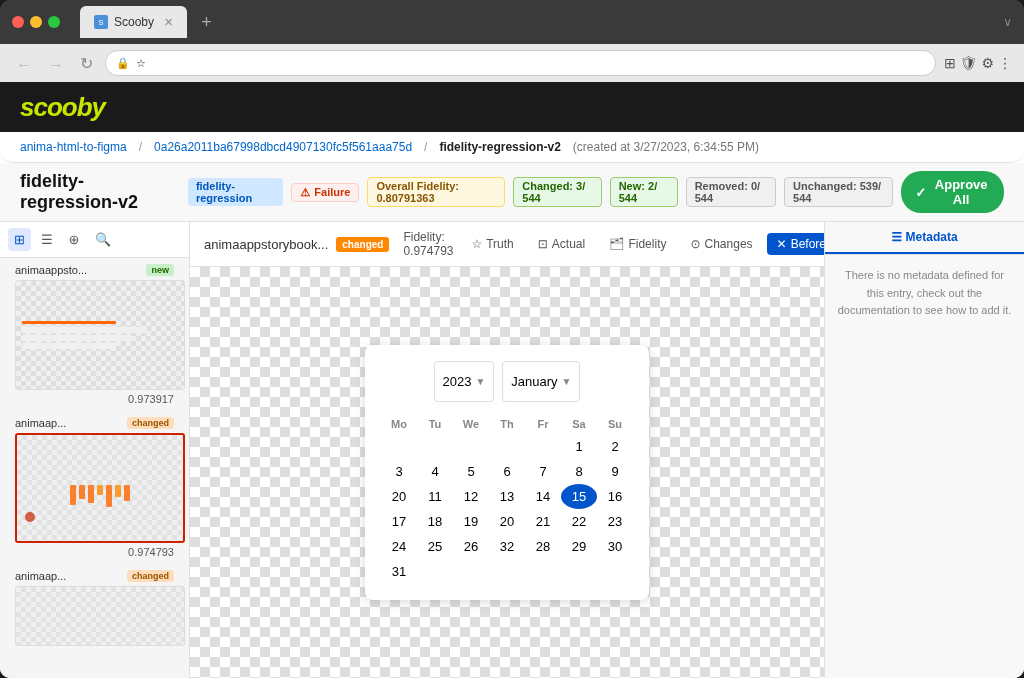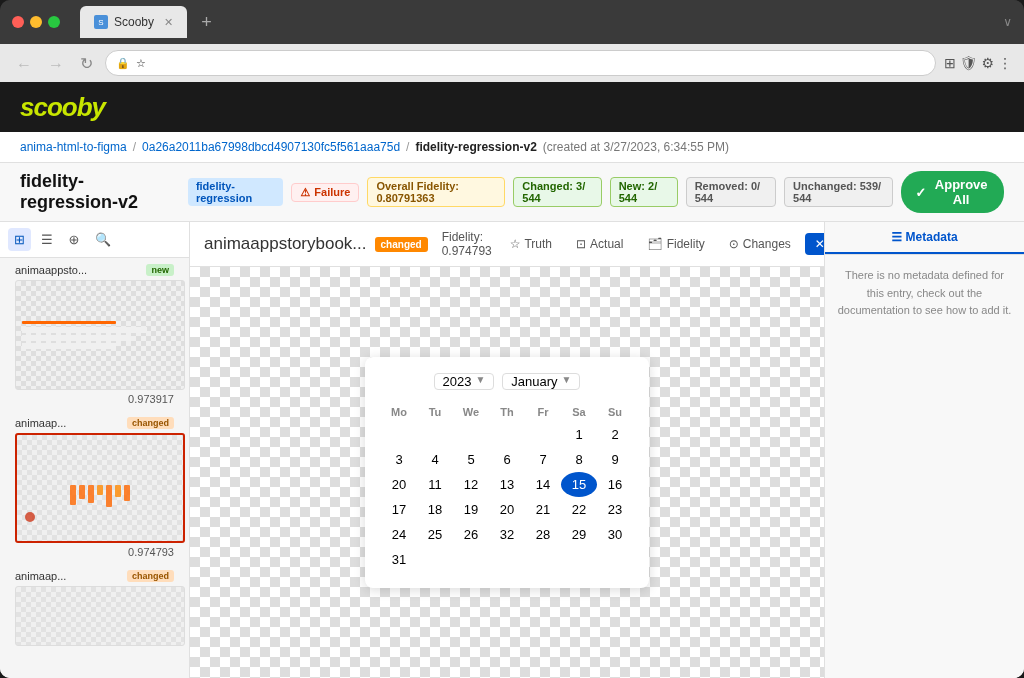--- a/index.html
+++ b/index.html
@@ -33,21 +33,21 @@
     .address-icons { display: flex; gap: 4px; color: #555; font-size: 14px; }
 
     
     .app-content { flex: 1; background: white; display: flex; flex-direction: column; overflow: hidden; }
 
     
     .app-header { background: #1a1a1a; height: 50px; display: flex; align-items: center; padding: 0 20px; }
     .logo { color: #c8e600; font-size: 22px; font-weight: 900; font-style: italic; letter-spacing: -1px; }
 
     
-    .breadcrumb-bar { background: white; padding: 8px 20px; font-size: 12px; color: #555; display: flex; align-items: center; gap: 6px; border-bottom: 1px solid #e0e0e0; }
+    .breadcrumb-bar { background: white; padding: 8px 20px; font-size: 12px; color: #555; display: flex; align-items: center; gap: 12px; border-bottom: 1px solid #e0e0e0; border-radius: 13px; }
     .bc-link { color: #0066cc; cursor: pointer; }
     .bc-sep { color: #999; }
     .bc-current { color: #222; font-weight: 600; }
     .bc-meta { color: #777; }
 
     
     .toolbar { background: #f8f8f8; border-bottom: 1px solid #e0e0e0; padding: 8px 20px; display: flex; align-items: center; gap: 8px; }
     .page-title { font-size: 18px; font-weight: 700; color: #111; margin-right: 8px; }
     .badge { padding: 2px 8px; border-radius: 4px; font-size: 11px; font-weight: 600; }
     .badge-blue { background: #d0e8ff; color: #0055bb; }
@@ -76,34 +76,34 @@
     .sidebar-thumb { width: 170px; height: 110px; border: 1px solid #ddd; border-radius: 3px; background: #f0f0f0; overflow: hidden; position: relative; display: flex; align-items: center; justify-content: center; }
     .sidebar-thumb.selected { border: 2px solid #cc2200; }
     .sidebar-score { font-size: 11px; color: #555; text-align: right; margin-top: 3px; }
     .checker-bg { background-image: linear-gradient(45deg, #ccc 25%, transparent 25%), linear-gradient(-45deg, #ccc 25%, transparent 25%), linear-gradient(45deg, transparent 75%, #ccc 75%), linear-gradient(-45deg, transparent 75%, #ccc 75%); background-size: 10px 10px; background-position: 0 0, 0 5px, 5px -5px, -5px 0px; width: 100%; height: 100%; }
 
     
     .main-content { flex: 1; display: flex; flex-direction: column; overflow: hidden; }
 
     
     .content-toolbar { background: white; border-bottom: 1px solid #e0e0e0; padding: 8px 14px; display: flex; align-items: center; gap: 8px; }
-    .content-name { font-size: 17px; color: #333; font-weight: 500; }
+    .content-name { font-size: 13px; color: #333; font-weight: 500; }
     .changed-badge { background: #ff8800; color: white; font-size: 10px; padding: 2px 6px; border-radius: 3px; font-weight: 600; }
     .fidelity-score { font-size: 12px; color: #555; margin-left: 6px; }
     .tab-btn { padding: 4px 10px; border-radius: 4px; border: none; background: transparent; color: #555; font-size: 12px; cursor: pointer; display: flex; align-items: center; gap: 4px; }
     .tab-btn.active { background: #0055cc; color: white; }
 
     
     .calendar-area { flex: 1; background: white; display: flex; align-items: center; justify-content: center; position: relative; overflow: hidden; }
     .checker-bg-main { position: absolute; inset: 0; background-image: linear-gradient(45deg, #ddd 25%, transparent 25%), linear-gradient(-45deg, #ddd 25%, transparent 25%), linear-gradient(45deg, transparent 75%, #ddd 75%), linear-gradient(-45deg, transparent 75%, #ddd 75%); background-size: 20px 20px; background-position: 0 0, 0 10px, 10px -10px, -10px 0px; }
 
     
     .calendar-widget { background: white; border-radius: 8px; box-shadow: 0 2px 12px rgba(0,0,0,0.15); padding: 16px; position: relative; z-index: 1; min-width: 280px; }
     .calendar-header { display: flex; align-items: center; gap: 8px; margin-bottom: 12px; justify-content: center; }
-    .cal-select-wrap { position: relative; display: flex; align-items: flex-start; border: 1px solid #ddd; border-radius: 4px; padding: 0 8px; gap: 4px; font-size: 13px; cursor: pointer; }
+    .cal-select-wrap { position: relative; display: flex; align-items: center; border: 1px solid #ddd; border-radius: 4px; padding: 12px 8px; gap: 4px; font-size: 13px; cursor: pointer; }
     .cal-arrow { font-size: 10px; color: #888; }
     .cal-grid { width: 100%; border-collapse: collapse; }
     .cal-grid th { font-size: 11px; color: #888; text-align: center; padding: 4px 6px; width: 36px; }
     .cal-grid td { font-size: 13px; text-align: center; padding: 5px 6px; cursor: pointer; border-radius: 4px; width: 36px; }
     .cal-grid td.today { background: #0055cc; color: white; border-radius: 50%; }
     .cal-grid td.empty { color: transparent; }
 
     
     .right-panel { width: 200px; background: #f8f8f8; border-left: 1px solid #e0e0e0; display: flex; flex-direction: column; }
     .right-panel-tabs { display: flex; border-bottom: 1px solid #e0e0e0; }

